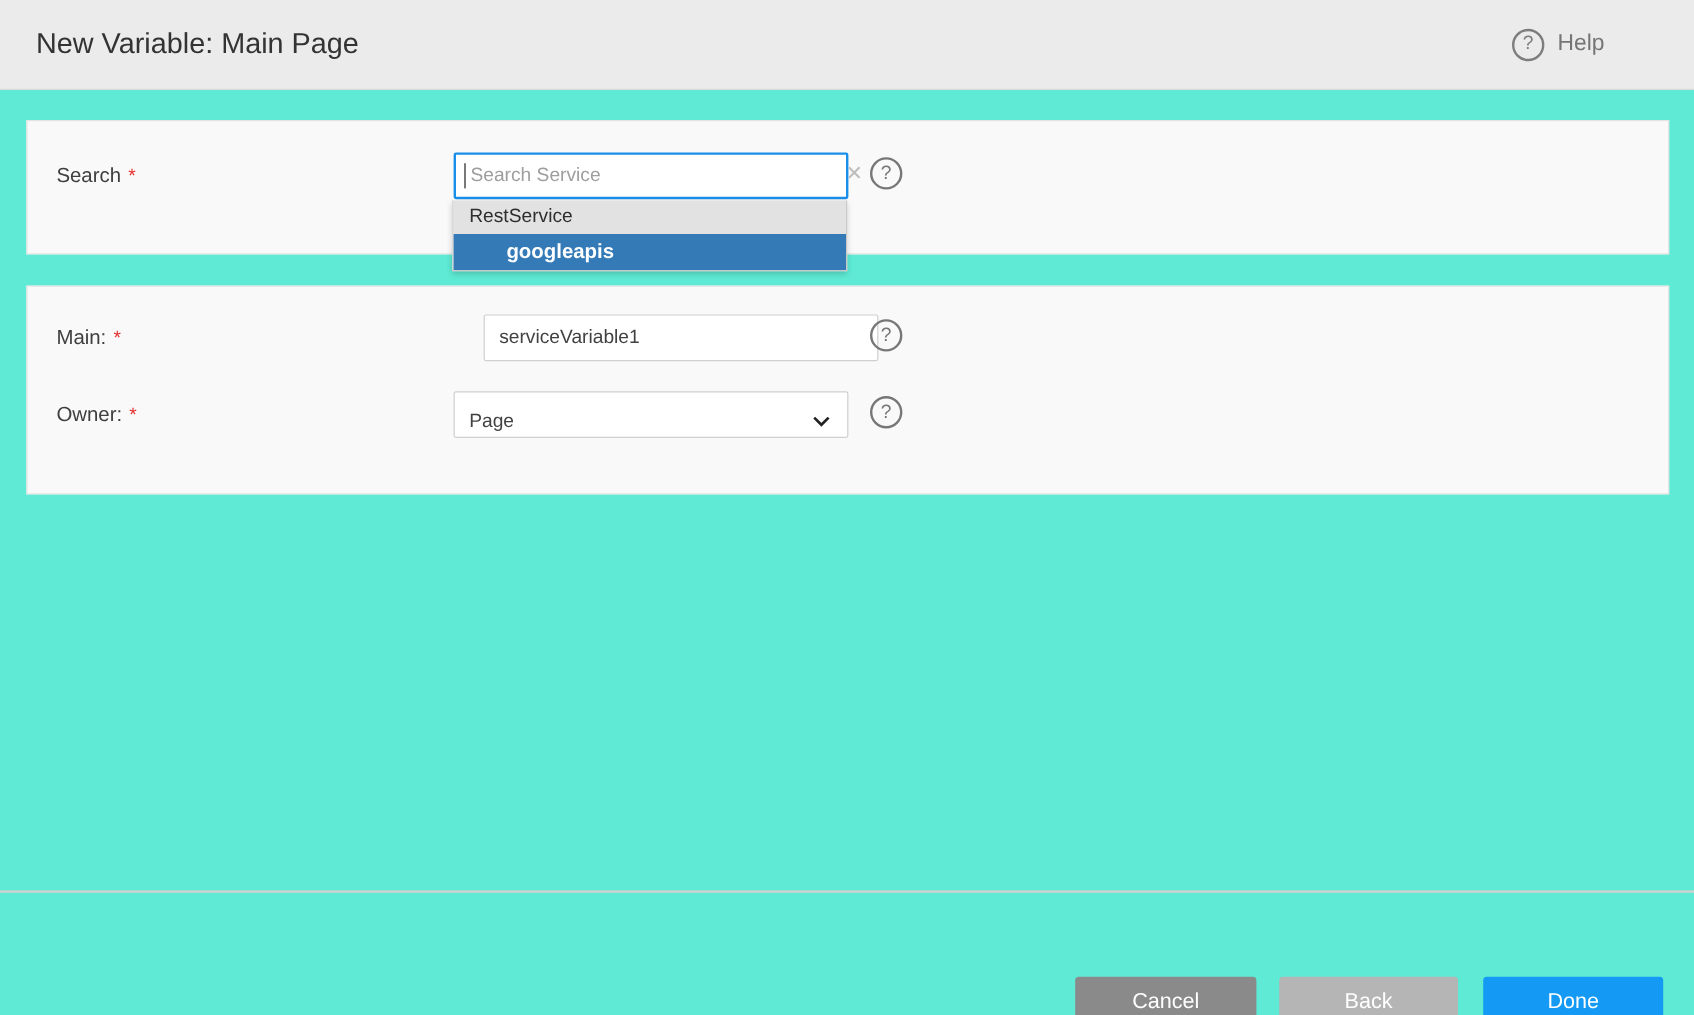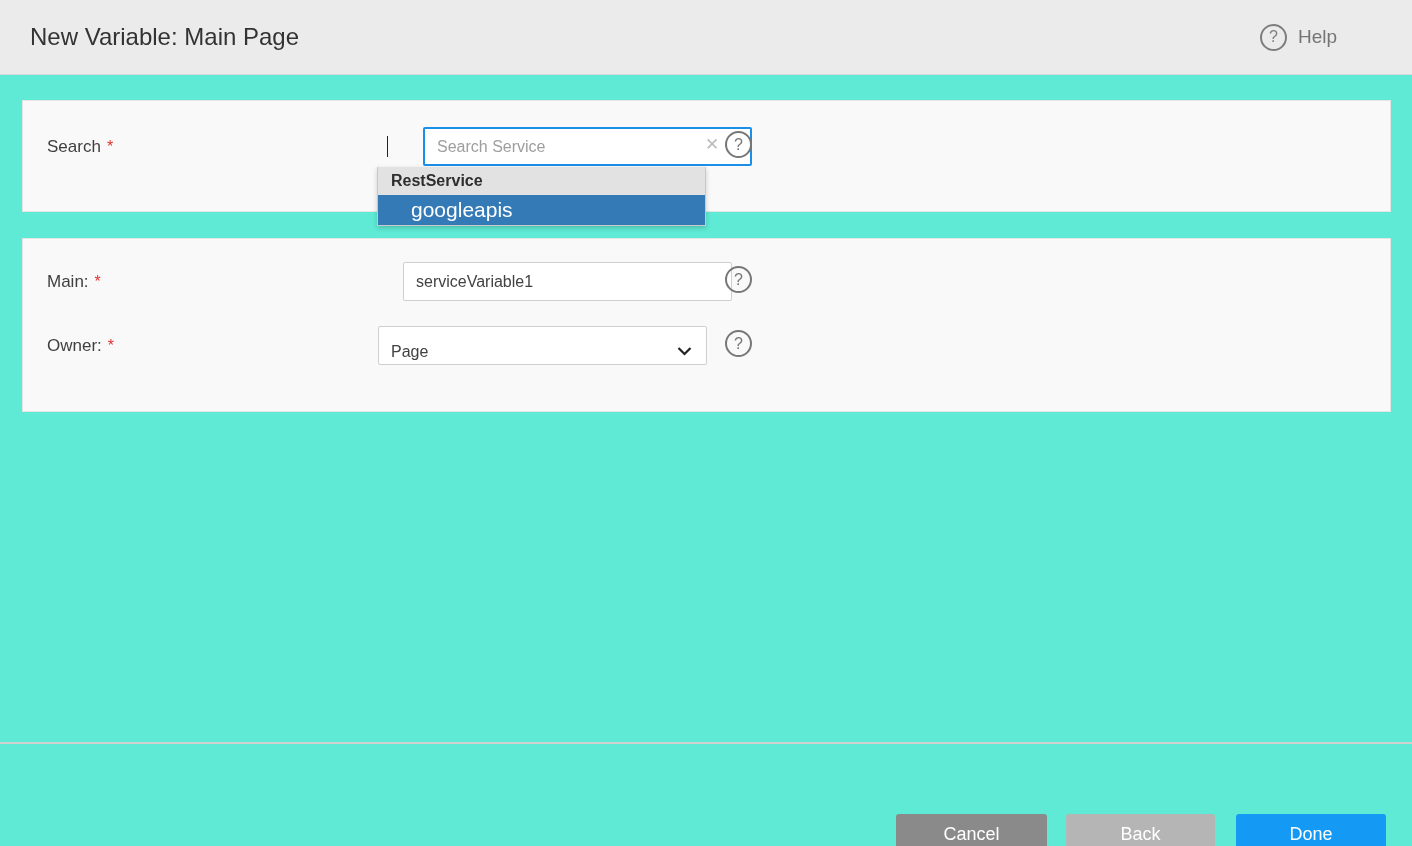--- a/index.html
+++ b/index.html
@@ -26,38 +26,38 @@
   .panel-details { top: 238px; height: 174px; }
 
   .field-label { position: absolute; left: 24px; font-size: 17px; color: #3f3f3f;
     line-height: 39px; white-space: nowrap; }
   .req { color: #e53030; margin-left: 6px; font-size: 16px; }
 
   .text-input { position: absolute; left: 355px; width: 329px; height: 39px;
     background: #ffffff; border: 1px solid #cfcfcf; border-radius: 2px;
     font-family: "Liberation Sans", sans-serif; font-size: 16px; color: #424242;
     padding: 0 12px; outline: none; }
-  .search-input { border: 2px solid #1a8fea; padding-right: 36px; margin-left: 45px; }
+  .search-input { border: 2px solid #1a8fea; padding-right: 36px; }
   .search-input::placeholder { color: #9e9e9e; }
   .caret { position: absolute; left: 364px; top: 35px; width: 1px; height: 21px; background: #222; }
   .clear-icon { position: absolute; left: 681px; top: 36px; width: 16px; height: 16px;
     color: #bcbcbc; font-size: 17px; line-height: 16px; text-align: center; cursor: pointer; }
 
   .panel-help { position: absolute; left: 702px; cursor: pointer; }
   .ph-1 { top: 30px; } .ph-2 { top: 27px; } .ph-3 { top: 91px; }
   .panel-help .q-icon { border-color: #777777; color: #777777; }
 
   
   .dropdown { position: absolute; left: 377px; top: 167px; width: 329px; z-index: 10;
     border: 1px solid #c9c9c9; border-top: none; background: #fff;
     box-shadow: 0 2px 5px rgba(0,0,0,0.18); }
-  .dd-group { height: 28px; background: #e2e2e2; font-size: 16px; font-weight: 700;
+  .dd-group { height: 28px; background: #e2e2e2; font-size: 16px; font-weight: 400;
     color: #2e2e2e; line-height: 28px; padding-left: 13px; cursor: default; }
-  .dd-option { height: 30px; background: #337ab7; color: #ffffff; font-size: 21px;
-    font-weight: 400; line-height: 30px; padding-left: 33px; cursor: pointer; }
+  .dd-option { height: 30px; background: #337ab7; color: #ffffff; font-size: 17px;
+    font-weight: 700; line-height: 30px; padding-left: 44px; cursor: pointer; }
 
   
   .select-box { position: absolute; left: 355px; top: 87px; width: 329px; height: 39px;
     background: #ffffff; border: 1px solid #cfcfcf; border-radius: 2px;
     display: flex; align-items: center; padding: 12px 14px 0 12px; cursor: pointer; }
   .select-value { flex: 1; font-size: 16px; color: #424242; }
   .chevron { display: inline-flex; }
 
   
   .footer-divider { position: absolute; left: 0; top: 742px; width: 1412px; height: 2px;

